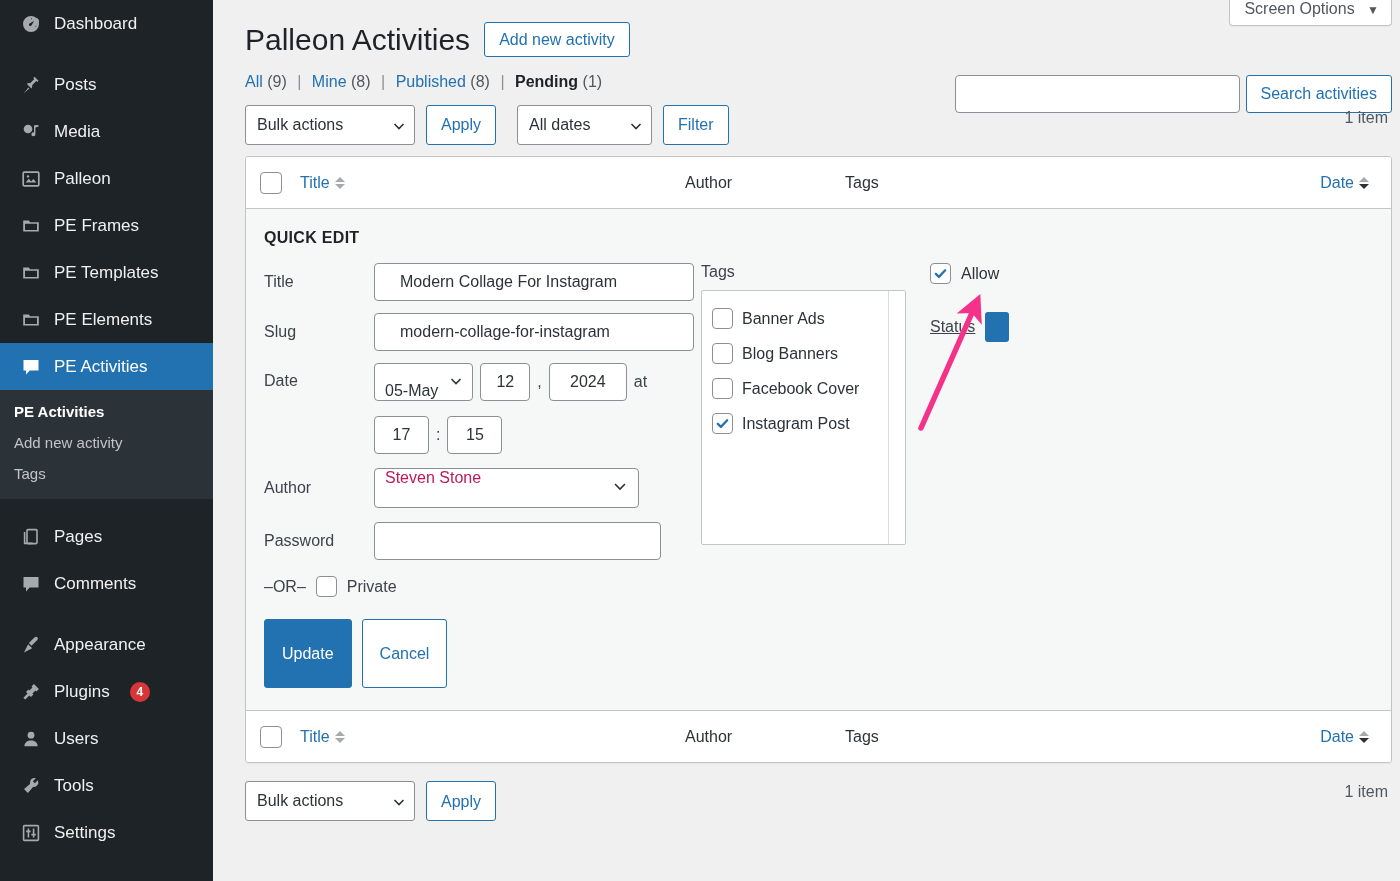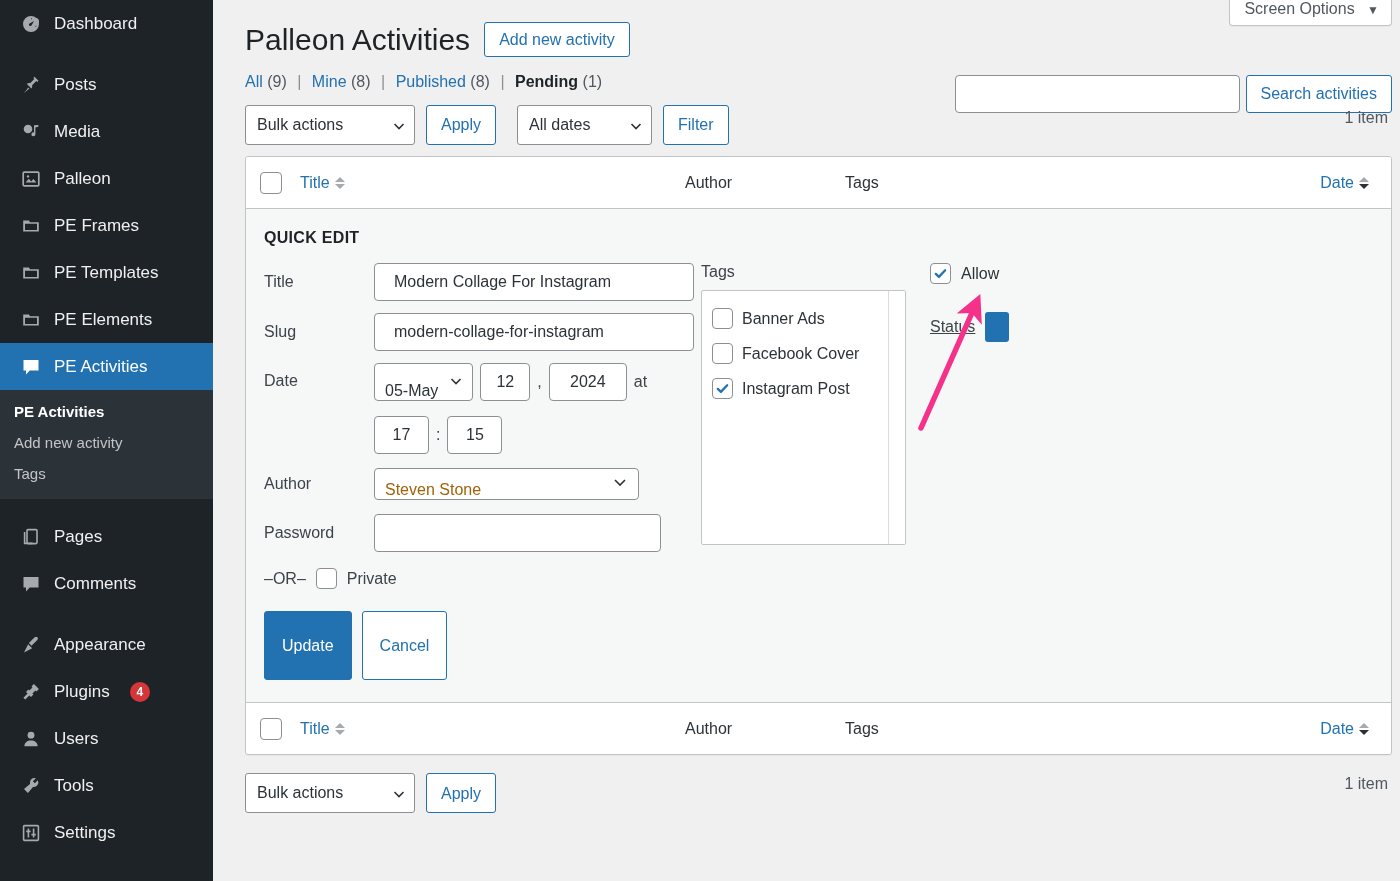--- a/index.html
+++ b/index.html
@@ -149,39 +149,39 @@
   .qe-cols{ display:flex; }
   .qe-left{ width:455px; flex:0 0 455px; padding-left:18px; }
   .qe-right{ flex:1 1 auto; padding-left:0px; position:relative; }
   .qe-row{ display:flex; align-items:center; margin-bottom:12px; }
   .qe-label{
     width:110px; flex:0 0 110px; font-size:16px; color:#3c434a;
   }
   .inp{
     background:#fff; border:1px solid #8c8f94; border-radius:4px;
     font-size:16px; color:#2c3338; font-family:inherit;
-    height:38px; padding:0 19px;
+    height:38px; padding:0 25px;
   }
   .inp.title-inp{ width:320px; }
   .inp.pwd{ width:287px; }
   .date-wrap{ display:flex; align-items:center; gap:7px; flex-wrap:wrap; width:330px;}
   .sel-month{
     position:relative; background:#fff;border:1px solid #8c8f94;border-radius:4px;
     height:38px; display:flex;align-items:center; padding:18px 34px 0 10px;
     font-size:16px;color:#2c3338;cursor:pointer;
   }
   .inp.num-day{ width:50px; text-align:center; padding:0; }
   .inp.num-year{ width:78px; text-align:center; padding:0; }
   .inp.num-hh{ width:55px; text-align:center; padding:0; }
   .inp.num-mm{ width:55px; text-align:center; padding:0; }
   .date-sep{ font-size:16px; color:#3c434a; }
   .sel-author{
     position:relative; background:#fff;border:1px solid #8c8f94;border-radius:4px;
-    height:32px; width:265px; display:flex;align-items:flex-end; padding:0 34px 0 10px;
-    font-size:16px;color:#a16207;cursor:pointer;
+    height:40px; width:265px; display:flex;align-items:flex-start; padding:0 34px 0 10px;
+    font-size:16px;color:#be185d;cursor:pointer;
   }
   .or-row{ display:flex; align-items:center; gap:10px; margin-top:16px; font-size:16px;color:#3c434a;}
   .btn-primary{
     background:#2271b1;border:1px solid #2271b1;color:#ffffff;border-radius:3px;
     font-size:16px;padding:9px 17px;cursor:pointer;font-family:inherit;
   }
   .qe-actions{ display:flex; gap:10px; margin-top:22px; }
 
   .tags-label{ font-size:16px;color:#3c434a; margin-bottom:9px; }
   .tags-box{
@@ -499,20 +499,24 @@
 
         <div class="qe-right">
           <div style="display:flex;">
             <div>
               <div class="tags-label">Tags</div>
               <div class="tags-box">
                 <div id="tags-list">
                     <div class="tag-row">
                       <span class="cb-round"></span>
                       <span>Banner Ads</span>
+                    </div>
+                    <div class="tag-row">
+                      <span class="cb-round"></span>
+                      <span>Blog Banners</span>
                     </div>
                     <div class="tag-row">
                       <span class="cb-round"></span>
                       <span>Facebook Cover</span>
                     </div>
                     <div class="tag-row">
                       <span class="cb-round checked">
                         <svg viewBox="0 0 16 16" width="15" height="15">
                           <path d="M3 8.4 L6.3 11.6 L13 4.6" fill="none" stroke="#2271b1" stroke-width="2.4" stroke-linecap="round" stroke-linejoin="round"></path>
                         </svg>

